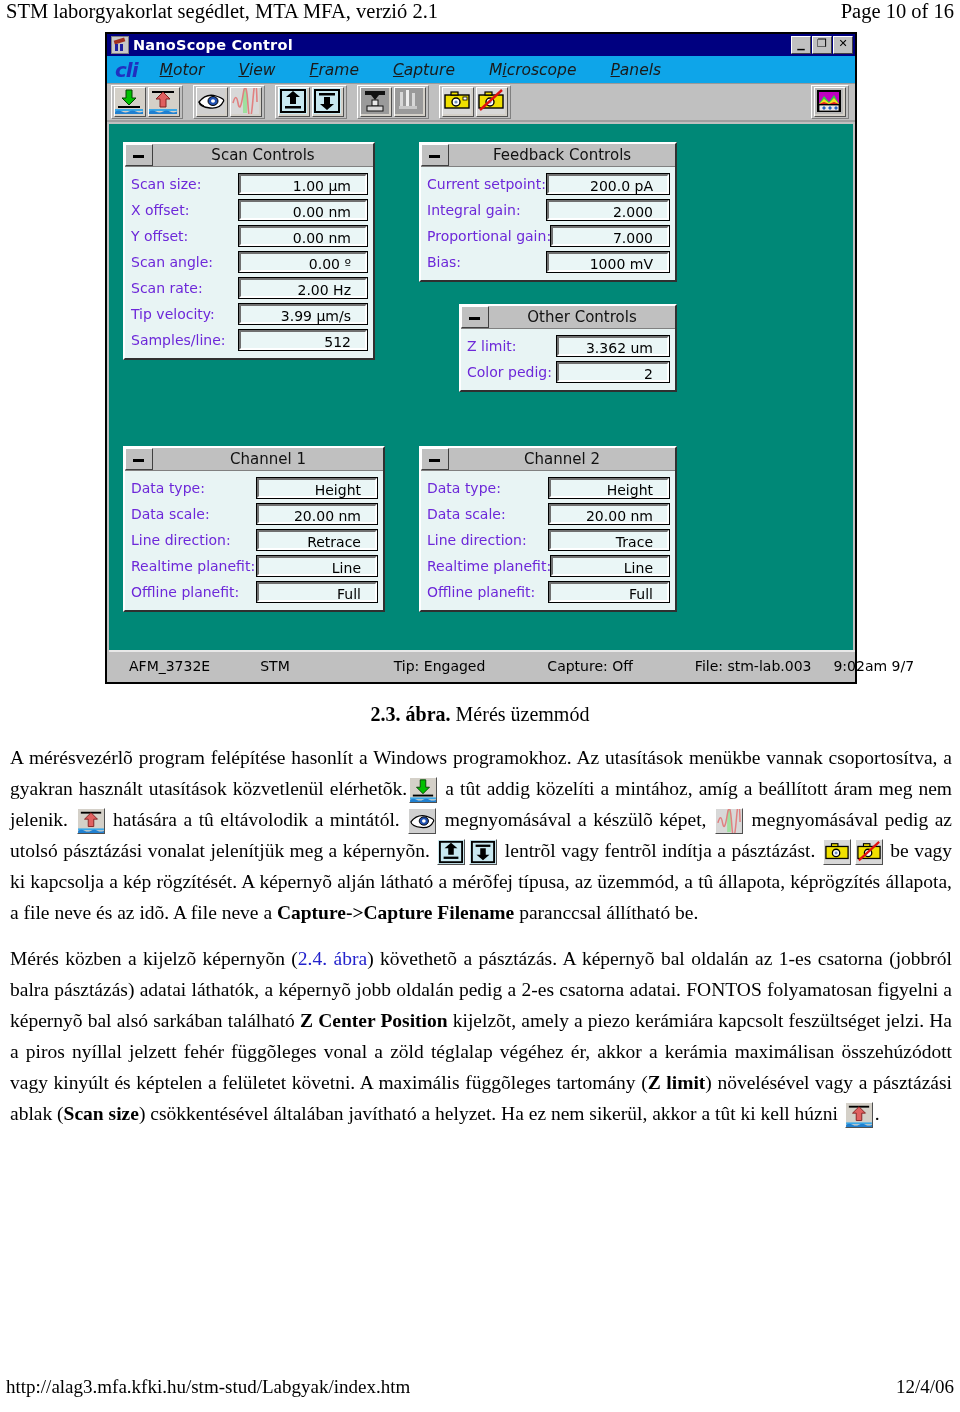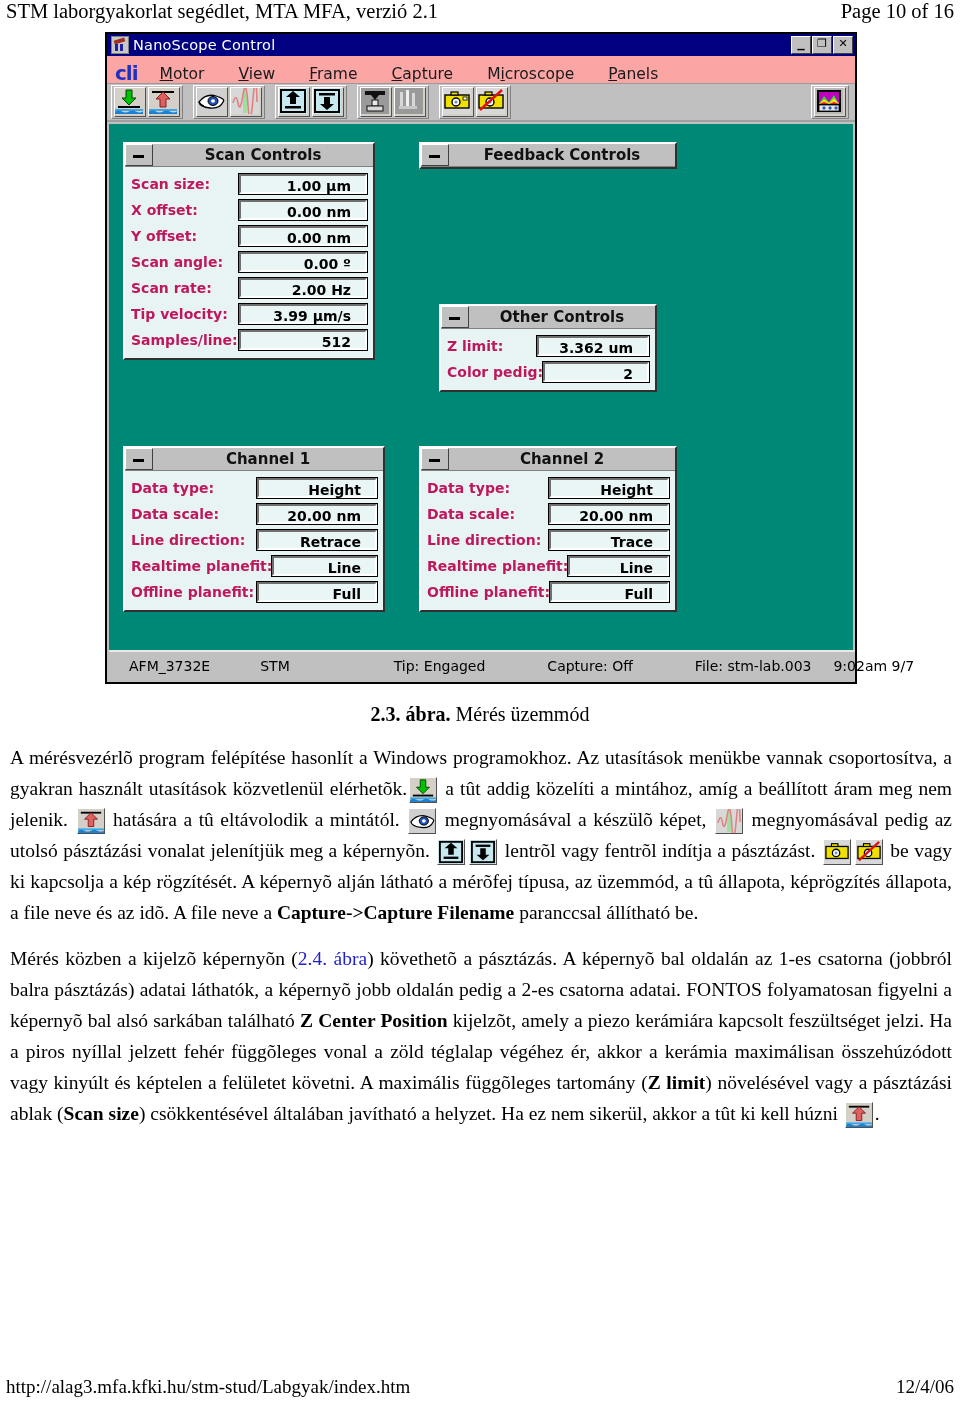--- a/index.html
+++ b/index.html
@@ -42,41 +42,41 @@
   }
   .titlebar .tb-icon:before{
     content:"";position:absolute;left:2px;top:2px;width:11px;height:4px;
     background:#a03020;transform:rotate(-18deg);
   }
   .titlebar .tb-icon:after{
     content:"";position:absolute;left:3px;top:7px;width:3px;height:7px;
     background:#2020a0;box-shadow:5px 0 0 #2020a0;
   }
   .titlebar .tb-title{
-    font-size:14.5px;font-weight:normal;letter-spacing:.2px;flex:1;
+    font-size:14.5px;font-weight:bold;letter-spacing:.2px;flex:1;
     line-height:16px;
   }
   .tb-buttons{display:flex;gap:1px;align-items:center;}
   .tb-btn{
     width:18px;height:16px;background:#c0c0c0;
     border-top:1px solid #fff;border-left:1px solid #fff;
     border-right:1px solid #404040;border-bottom:1px solid #404040;
     position:relative;flex:none;
   }
   .tb-btn span{
     position:absolute;left:0;right:0;top:0;bottom:0;
     color:#000;font-size:11px;line-height:14px;text-align:center;font-weight:bold;
   }
   .tb-btn.min span{line-height:10px;font-size:15px;}
 
   .menubar{
-    height:28px;background:#fca5a5;
-    display:flex;align-items:flex-end;
+    height:28px;background:#0ea5e9;
+    display:flex;align-items:center;
     border-bottom:1px solid #9a9a9a;
-    padding-left:4px;box-sizing:border-box;
+    padding-left:4px;box-sizing:border-box;font-style:italic;
   }
   .cli-logo{
     font-family:"DejaVu Sans", sans-serif;
     font-weight:bold;font-size:20px;color:#2030c0;
     margin:0 22px 0 4px;letter-spacing:-1px;line-height:20px;
   }
   .menu-item{
     font-size:15.5px;color:#1a1a1a;margin-right:34px;white-space:nowrap;
   }
   .menu-item u{text-decoration:underline;}
@@ -120,21 +120,20 @@
   .sb6{margin-left:22px;}
 
   
   .panel{
     position:absolute;
     background:#e8f4f4;
     border-top:2px solid #ffffff;border-left:2px solid #ffffff;
     border-right:2px solid #303030;border-bottom:2px solid #303030;
     box-sizing:border-box;
     padding:0;
-    font-weight:bold;
   }
   .panel-head{
     height:22px;display:flex;align-items:stretch;
     background:#c0c0c0;
     border-bottom:1px solid #808080;
   }
   .panel-min{
     width:26px;background:#c0c0c0;
     border-top:1px solid #fff;border-left:1px solid #fff;
     border-right:1px solid #404040;border-bottom:1px solid #404040;
@@ -145,41 +144,41 @@
   }
   .panel-title{
     flex:1;text-align:center;font-size:15px;color:#111;
     line-height:22px;font-family:"DejaVu Sans",sans-serif;
   }
   .panel-body{padding:4px 6px 5px 6px;}
   .prow{
     display:flex;align-items:center;height:26px;
   }
   .plabel{
-    font-size:14px;color:#be185d;white-space:nowrap;flex:none;
+    font-size:14px;color:#6d28d9;white-space:nowrap;flex:none;
     font-family:"DejaVu Sans",sans-serif;
   }
   .pfield{
     margin-left:auto;
     background:#eaf6f6;
     border-top:2px solid #707070;border-left:2px solid #707070;
     border-right:2px solid #ffffff;border-bottom:2px solid #ffffff;
     outline:1px solid #000;
     height:20px;line-height:20px;
     text-align:right;padding-right:14px;box-sizing:border-box;
     font-size:14px;color:#000;
     font-family:"DejaVu Sans",sans-serif;
   }
 
   
   #panel-scan   {left:14px;  top:18px;  width:252px;}
   #panel-scan   .pfield{width:128px;}
   #panel-feedback{left:310px; top:18px;  width:258px;}
   #panel-feedback .pfield{width:122px;}
-  #panel-other  {left:330px; top:180px; width:218px;}
+  #panel-other  {left:350px; top:180px; width:218px;}
   #panel-other  .pfield{width:112px;}
   #panel-ch1    {left:14px;  top:322px; width:262px;}
   #panel-ch1    .pfield{width:120px;}
   #panel-ch2    {left:310px; top:322px; width:258px;}
   #panel-ch2    .pfield{width:120px;}
 
   
   .caption{
     position:absolute;left:0;top:703px;width:960px;text-align:center;
     font-size:20px;
@@ -407,20 +406,38 @@
             <div class="plabel">Samples/line:</div>
             <div class="pfield">512</div>
           </div>
         </div>
       </div>
 
       <div class="panel" id="panel-feedback">
         <div class="panel-head">
           <div class="panel-min"></div>
           <div class="panel-title">Feedback Controls</div>
+        </div>
+        <div class="panel-body">
+          <div class="prow">
+            <div class="plabel">Current setpoint:</div>
+            <div class="pfield">200.0 pA</div>
+          </div>
+          <div class="prow">
+            <div class="plabel">Integral gain:</div>
+            <div class="pfield">2.000</div>
+          </div>
+          <div class="prow">
+            <div class="plabel">Proportional gain:</div>
+            <div class="pfield">7.000</div>
+          </div>
+          <div class="prow">
+            <div class="plabel">Bias:</div>
+            <div class="pfield">1000 mV</div>
+          </div>
         </div>
       </div>
 
       <div class="panel" id="panel-other">
         <div class="panel-head">
           <div class="panel-min"></div>
           <div class="panel-title">Other Controls</div>
         </div>
         <div class="panel-body">
           <div class="prow">

